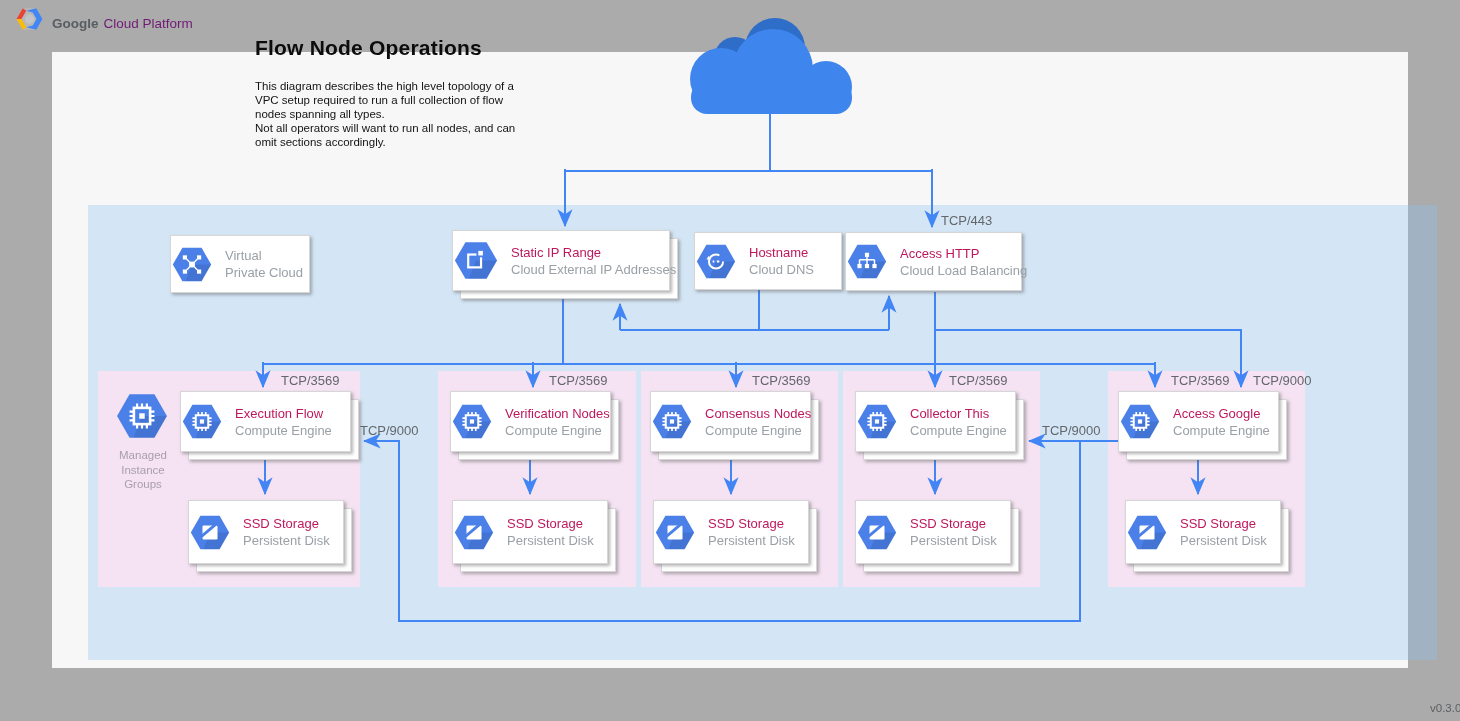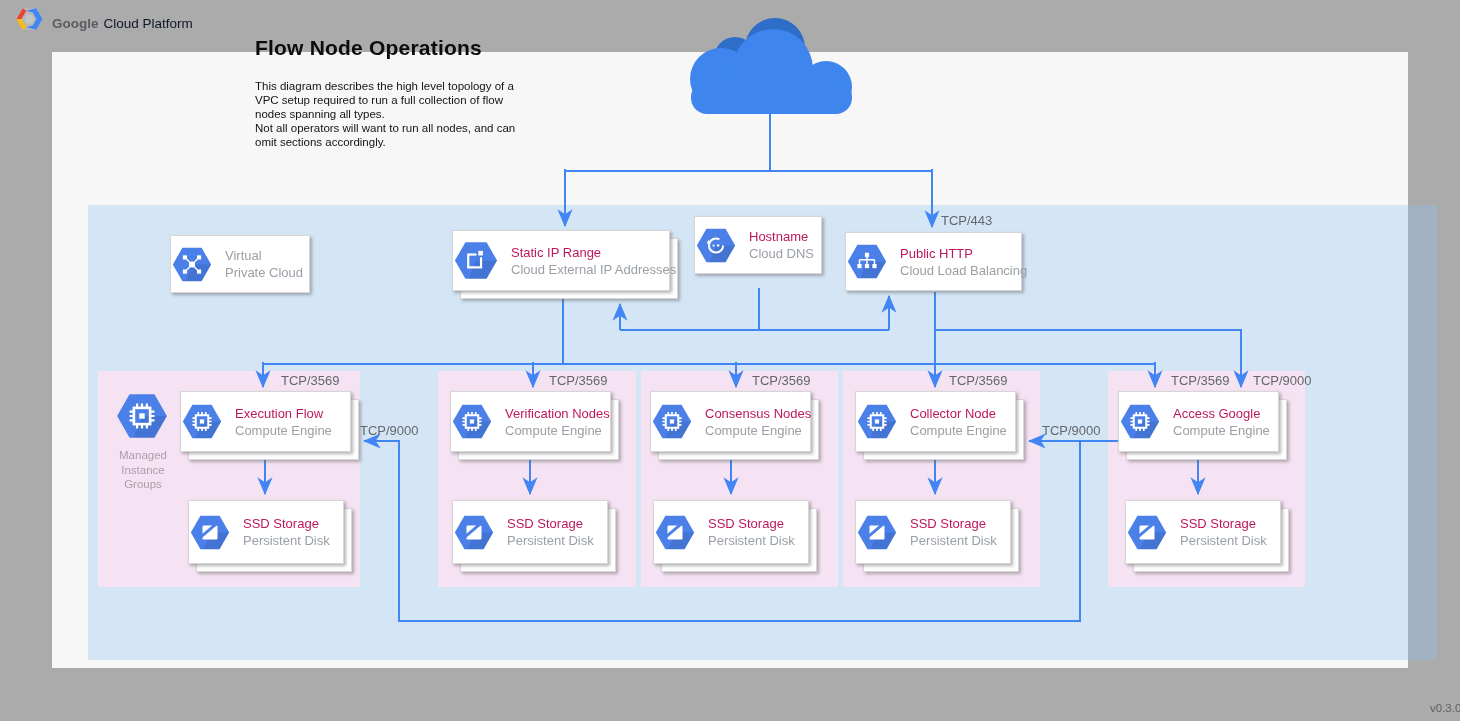--- a/index.html
+++ b/index.html
@@ -19,21 +19,21 @@
   .hexicon{width:44px;height:39px;flex:none;display:block}
   .hexicon.small{width:40px;height:35px}
   .t1{font-size:13px;line-height:17px;color:#be185d;white-space:nowrap}
   .t2{font-size:13px;line-height:17px;color:#9aa0a6;white-space:nowrap}
   .page-title{left:255px;top:36px;font-size:21px;font-weight:bold;color:#0c0c0c;letter-spacing:.2px}
   .desc{left:255px;top:79px;width:280px;font-size:11.5px;line-height:14px;color:#141414;white-space:pre-line}
   .port{font-size:13px;color:#63676c;white-space:nowrap}
   .mig-label{font-size:11.5px;font-weight:normal;color:#a9a0aa;text-align:center;line-height:14.5px;white-space:pre-line}
   .brand{left:16px;top:7px;display:flex;align-items:flex-end}
   .brand-bold{font-weight:bold;color:#595d61;font-size:13.5px;margin-left:9px}
-  .brand-rest{color:#0f172a;font-size:13.5px;margin-left:5px}
+  .brand-rest{color:#701a75;font-size:13.5px;margin-left:5px}
   .version{left:1430px;top:702px;font-size:11.5px;color:#5c5f62}
   svg.overlay{left:0;top:0;width:1460px;height:721px;pointer-events:none}
 </style>
 </head>
 <body>
 
 <svg width="0" height="0" style="position:absolute" aria-hidden="true">
   <defs>
     <g id="ic-hex">
       <polygon points="12.5,1 35.5,1 47,21 35.5,41 12.5,41 1,21" fill="#4b80e8"></polygon>
@@ -165,38 +165,38 @@
   <svg class="hexicon" viewBox="0 0 48 42">
       <use href="#ic-hex"></use>
       <use href="#ic-extip"></use>
     </svg>
   <div>
     <div class="t1">Static IP Range</div>
     <div class="t2">Cloud External IP Addresses</div>
   </div>
 </div>
 
-<div class="abs card" style="left:694px;top:216px;width:128px;height:58px">
+<div class="abs card" style="left:694px;top:232px;width:148px;height:58px">
   <svg class="hexicon small" viewBox="0 0 48 42">
       <use href="#ic-hex"></use>
       <use href="#ic-dns"></use>
     </svg>
   <div>
     <div class="t1">Hostname</div>
     <div class="t2">Cloud DNS</div>
   </div>
 </div>
 
 <div class="abs card" style="left:845px;top:232px;width:177px;height:59px">
   <svg class="hexicon small" viewBox="0 0 48 42">
       <use href="#ic-hex"></use>
       <use href="#ic-lb"></use>
     </svg>
   <div>
-    <div class="t1">Public HTTP</div>
+    <div class="t1">Access HTTP</div>
     <div class="t2">Cloud Load Balancing</div>
   </div>
 </div>
 
 <svg class="abs" style="left:116px;top:393px" width="52" height="46" viewBox="0 0 48 42">
     <use href="#ic-hex"></use>
     <use href="#ic-cpu"></use>
   </svg>
 <div class="abs mig-label" style="left:97px;top:448px;width:92px">Managed
 Instance
@@ -271,21 +271,21 @@
   </div>
 </div>
 
 <div class="abs card-back" style="left:863px;top:399px;width:161px;height:61px"></div>
 <div class="abs card" style="left:855px;top:391px;width:161px;height:61px">
   <svg class="hexicon small" viewBox="0 0 48 42">
       <use href="#ic-hex"></use>
       <use href="#ic-cpu"></use>
     </svg>
   <div>
-    <div class="t1">Collector Node</div>
+    <div class="t1">Collector This</div>
     <div class="t2">Compute Engine</div>
   </div>
 </div>
 <div class="abs card-back" style="left:863px;top:508px;width:156px;height:64px"></div>
 <div class="abs card" style="left:855px;top:500px;width:156px;height:64px">
   <svg class="hexicon small" viewBox="0 0 48 42">
       <use href="#ic-hex"></use>
       <use href="#ic-disk"></use>
     </svg>
   <div>

